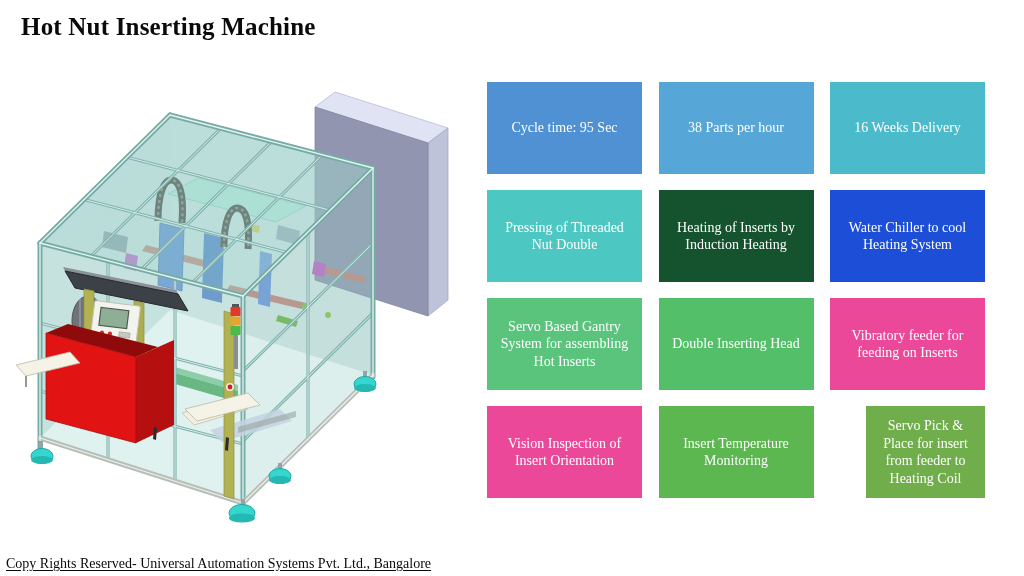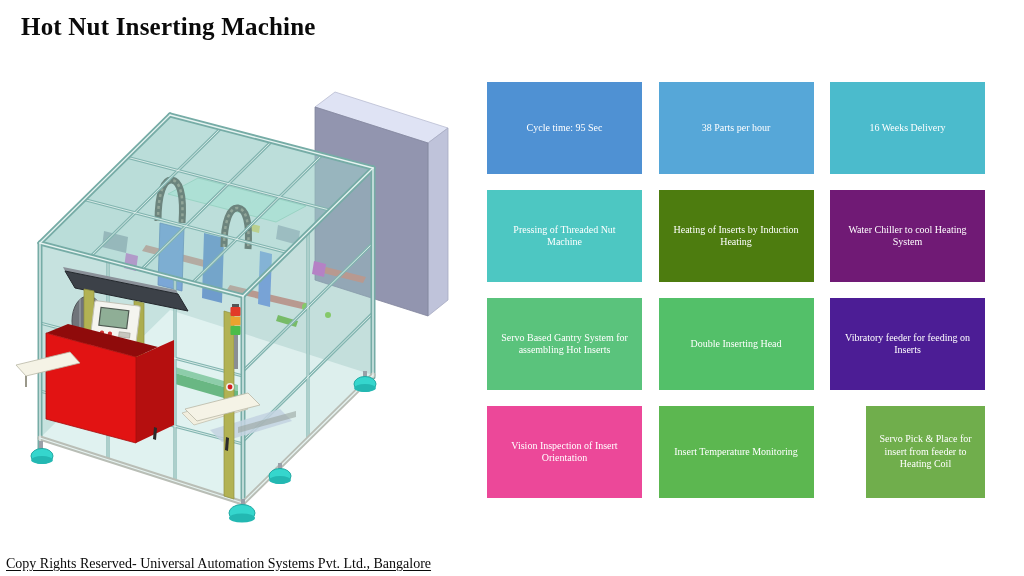--- a/index.html
+++ b/index.html
@@ -13,21 +13,21 @@
     white-space:nowrap;
   }
   .machine-wrap{position:absolute;left:8px;top:75px;width:470px;height:470px;}
   .grid{
     position:absolute;left:487px;top:82px;width:498px;
     display:grid;grid-template-columns:repeat(3,155px);
     column-gap:16.5px;row-gap:16px;
   }
   .cell{
     height:92px;display:flex;align-items:center;justify-content:center;
-    text-align:center;color:#ffffff;font-size:10px;line-height:1.25;
+    text-align:center;color:#ffffff;font-size:14px;line-height:1.25;
     padding:0 11px;box-sizing:border-box;
   }
   .footer{
     position:absolute;left:6px;top:556px;font-size:14px;color:#0a0a0a;
     text-decoration:underline;text-underline-offset:2px;white-space:nowrap;
   }
 </style>
 </head>
 <body>
 
@@ -226,26 +226,26 @@
         <ellipse cx="357" cy="313" rx="11" ry="4" fill="#23b8b2"></ellipse>
       </g>
     </g>
   </svg>
   </div>
 
   <div class="grid">
     <div class="cell" style="background: rgb(79, 145, 211);">Cycle time: 95 Sec</div>
     <div class="cell" style="background: rgb(86, 167, 216);">38 Parts per hour</div>
     <div class="cell" style="background: rgb(75, 187, 204);">16 Weeks Delivery</div>
-    <div class="cell" style="background: rgb(77, 199, 194);">Pressing of Threaded Nut Machine</div>
-    <div class="cell" style="background: #4d7c0f;">Heating of Inserts by Induction Heating</div>
-    <div class="cell" style="background: #701a75;">Water Chiller to cool Heating System</div>
+    <div class="cell" style="background: rgb(77, 199, 194);">Pressing of Threaded Nut Double</div>
+    <div class="cell" style="background: #14532d;">Heating of Inserts by Induction Heating</div>
+    <div class="cell" style="background: #1d4ed8;">Water Chiller to cool Heating System</div>
     <div class="cell" style="background: rgb(90, 195, 124);">Servo Based Gantry System for assembling Hot Inserts</div>
     <div class="cell" style="background: rgb(83, 192, 105);">Double Inserting Head</div>
-    <div class="cell" style="background: #4c1d95;">Vibratory feeder for feeding on Inserts</div>
+    <div class="cell" style="background: #ec4899;">Vibratory feeder for feeding on Inserts</div>
     <div class="cell" style="background: #ec4899;">Vision Inspection of Insert Orientation</div>
     <div class="cell" style="background: rgb(92, 183, 80);">Insert Temperature Monitoring</div>
     <div class="cell" style="background: rgb(112, 174, 76); margin-left: 36px;">Servo Pick &amp; Place for insert from feeder to Heating Coil</div>
   </div>
 
   <div class="footer">Copy Rights Reserved- Universal Automation Systems Pvt. Ltd., Bangalore</div>
 
 </div>
 
 </body></html>

